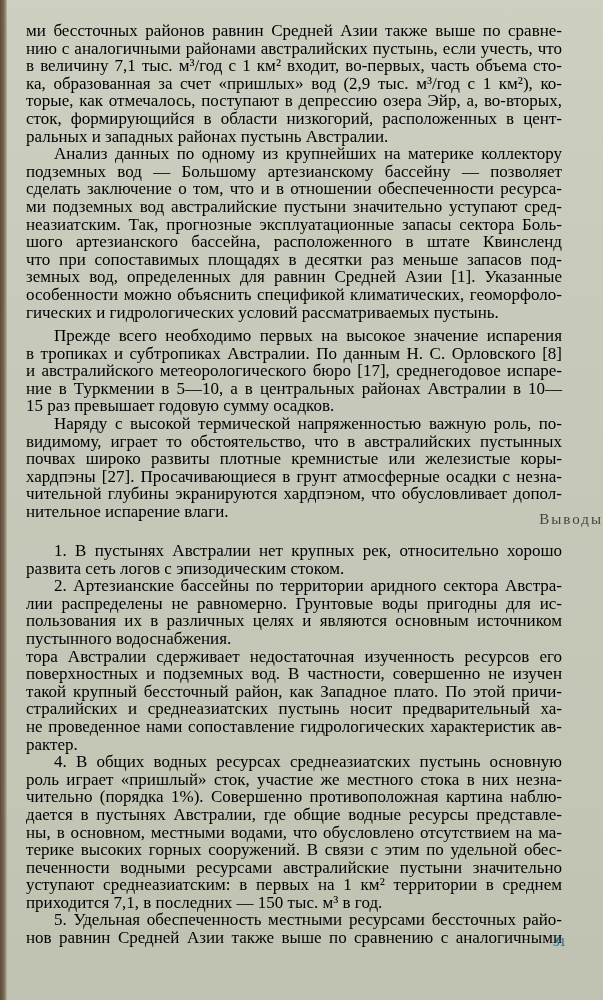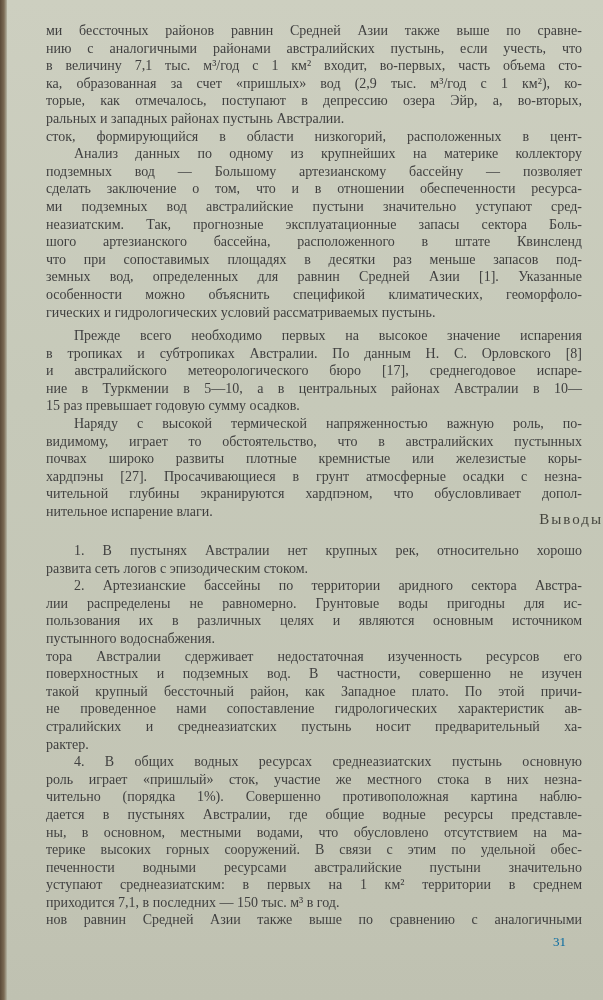--- a/index.html
+++ b/index.html
@@ -11,23 +11,23 @@
   }
   .edge {
     position: absolute; left: 0; top: 0; width: 7px; height: 1000px;
     background: linear-gradient(to right, #5a4a38 0, #7b6b55 4px, #b5b5a3 7px);
   }
   .page {
     position: absolute; left: 0; top: 0; width: 603px; height: 1000px;
     background: linear-gradient(to bottom, #cdcfc0 0%, #c6c9b9 40%, #c3c5b5 80%, #bfc1b1 100%);
   }
   .textblock {
-    position: absolute; left: 46px; top: 22px; width: 536px;
-    color: #404040;
-    font-size: 14px;
+    position: absolute; left: 26px; top: 22px; width: 536px;
+    color: #000000;
+    font-size: 17px;
     line-height: 17.6px;
     text-align: justify;
   }
   .line {
     display: block; white-space: nowrap;
     text-align-last: justify; text-align: justify;
     height: 17.6px;
   }
   .line.last { text-align-last: left; }
   .indent { padding-left: 28px; }
@@ -48,22 +48,22 @@
 <div class="page"></div>
 <div class="edge"></div>
 
 <div class="textblock">
   <div>
     <span class="line">ми бессточных районов равнин Средней Азии также выше по сравне-</span>
     <span class="line">нию с аналогичными районами австралийских пустынь, если учесть, что</span>
     <span class="line">в величину 7,1 тыс. м³/год с 1 км² входит, во-первых, часть объема сто-</span>
     <span class="line">ка, образованная за счет «пришлых» вод (2,9 тыс. м³/год с 1 км²), ко-</span>
     <span class="line">торые, как отмечалось, поступают в депрессию озера Эйр, а, во-вторых,</span>
+    <span class="line">сток, формирующийся в области низкогорий, расположенных в цент-</span>
     <span class="line last">ральных и западных районах пустынь Австралии.</span>
-    <span class="line">сток, формирующийся в области низкогорий, расположенных в цент-</span>
   </div>
   <div>
     <span class="line indent">Анализ данных по одному из крупнейших на материке коллектору</span>
     <span class="line">подземных вод — Большому артезианскому бассейну — позволяет</span>
     <span class="line">сделать заключение о том, что и в отношении обеспеченности ресурса-</span>
     <span class="line">ми подземных вод австралийские пустыни значительно уступают сред-</span>
     <span class="line">неазиатским. Так, прогнозные эксплуатационные запасы сектора Боль-</span>
     <span class="line">шого артезианского бассейна, расположенного в штате Квинсленд</span>
     <span class="line">что при сопоставимых площадях в десятки раз меньше запасов под-</span>
     <span class="line">земных вод, определенных для равнин Средней Азии [1]. Указанные</span>
@@ -98,33 +98,34 @@
   <div>
     <span class="line indent">2. Артезианские бассейны по территории аридного сектора Австра-</span>
     <span class="line">лии распределены не равномерно. Грунтовые воды пригодны для ис-</span>
     <span class="line">пользования их в различных целях и являются основным источником</span>
     <span class="line last">пустынного водоснабжения.</span>
   </div>
   <div>
     <span class="line">тора Австралии сдерживает недостаточная изученность ресурсов его</span>
     <span class="line">поверхностных и подземных вод. В частности, совершенно не изучен</span>
     <span class="line">такой крупный бессточный район, как Западное плато. По этой причи-</span>
+    <span class="line">стралийских и среднеазиатских пустынь носит предварительный ха-</span>
     <span class="line">не проведенное нами сопоставление гидрологических характеристик ав-</span>
-    <span class="line">стралийских и среднеазиатских пустынь носит предварительный ха-</span>
     <span class="line last">рактер.</span>
   </div>
   <div>
     <span class="line indent">4. В общих водных ресурсах среднеазиатских пустынь основную</span>
     <span class="line">роль играет «пришлый» сток, участие же местного стока в них незна-</span>
     <span class="line">чительно (порядка 1%). Совершенно противоположная картина наблю-</span>
     <span class="line">дается в пустынях Австралии, где общие водные ресурсы представле-</span>
     <span class="line">ны, в основном, местными водами, что обусловлено отсутствием на ма-</span>
     <span class="line">терике высоких горных сооружений. В связи с этим по удельной обес-</span>
     <span class="line">печенности водными ресурсами австралийские пустыни значительно</span>
     <span class="line">уступают среднеазиатским: в первых на 1 км² территории в среднем</span>
     <span class="line last">приходится 7,1, в последних — 150 тыс. м³ в год.</span>
   </div>
   <div>
+    <span class="line indent">5. Удельная обеспеченность местными ресурсами бессточных райо-</span>
     <span class="line">нов равнин Средней Азии также выше по сравнению с аналогичными</span>
   </div>
 </div>
 
 <div class="pagenum">31</div>
 
 </body></html>

